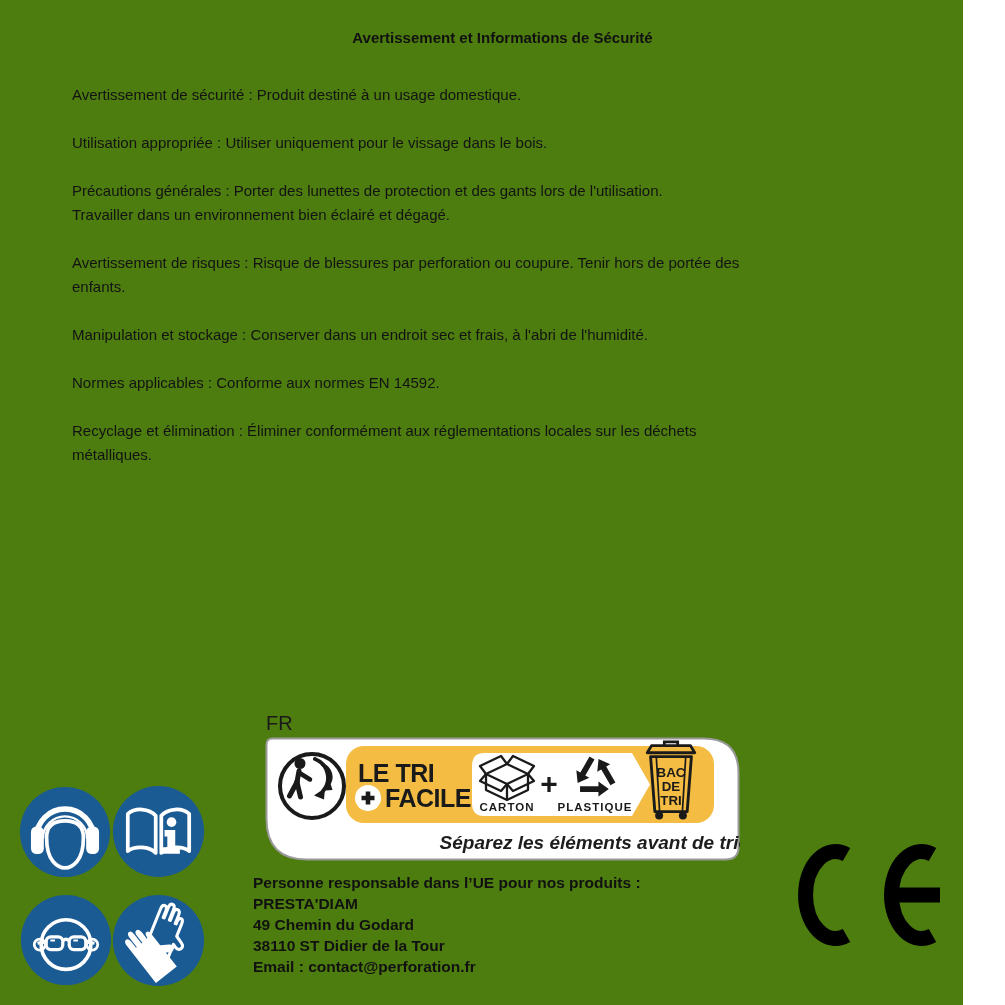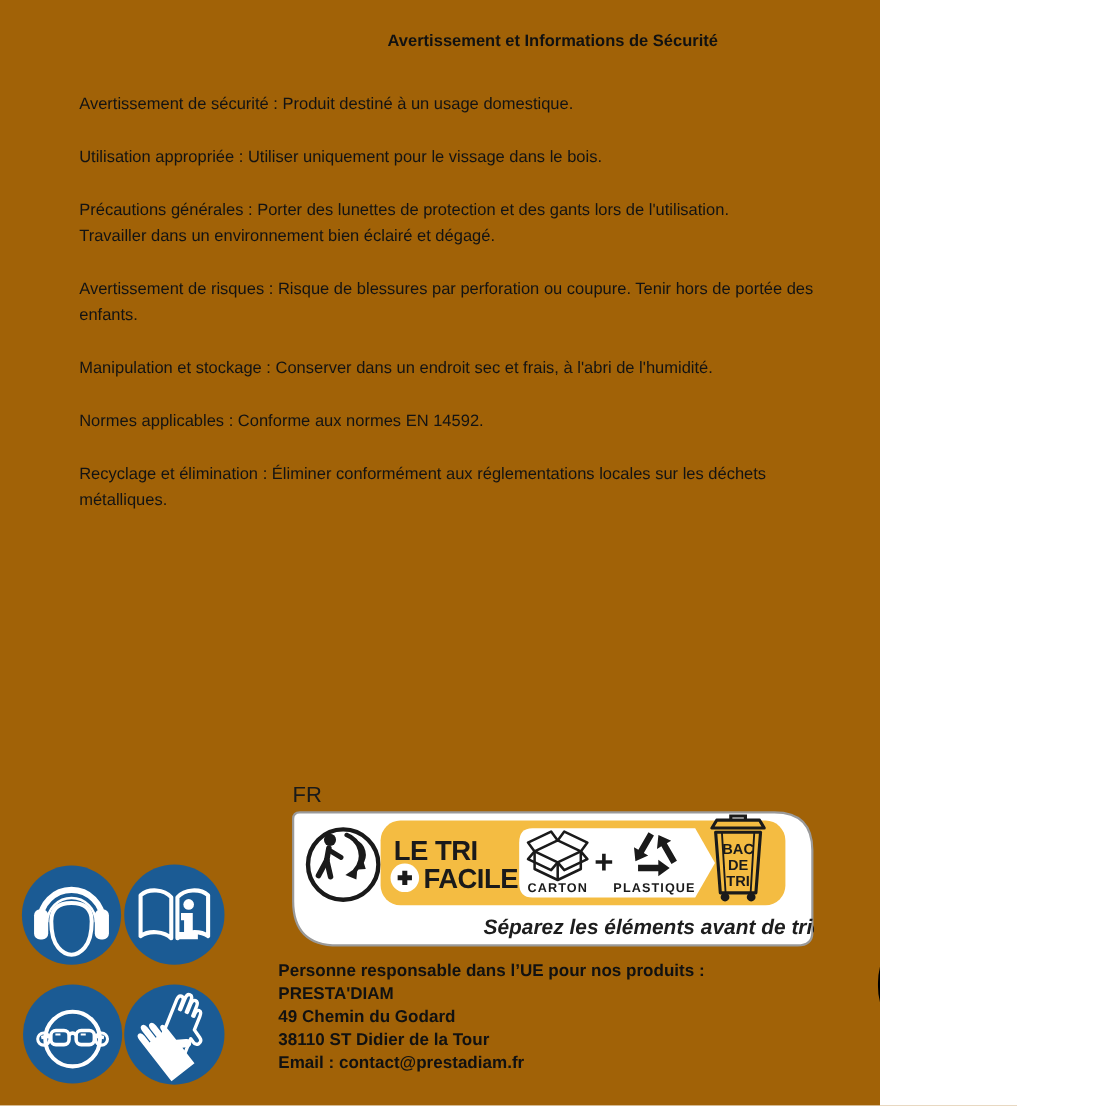--- a/index.html
+++ b/index.html
@@ -1,18 +1,18 @@
 <!DOCTYPE html>
 <html><head>
 <meta charset="utf-8">
 <style>
   * { margin:0; padding:0; box-sizing:border-box; }
   html,body { background:#fff; }
   .page {
-    position:relative; width:800px; height:1005px; background:#a16207;
+    position:relative; width:963px; height:1005px; background:#4d7c0f;
     font-family:"Liberation Sans", sans-serif; color:#111; overflow:hidden;padding-left:11px;
   }
   .doc-title {
     position:absolute; top:29px; left:0; width:1005px; text-align:center;
     font-size:15px; font-weight:bold; color:#111;
   }
   .body-text {
     position:absolute; left:72px; top:83px; width:900px;
     font-size:15px; line-height:24px; color:#131313;
   }
@@ -151,21 +151,21 @@
     </g>
 
     <text x="333" y="112" text-anchor="middle" font-size="19" font-style="italic" font-weight="600" fill="#1d1d1d">Séparez les éléments avant de trier</text>
   </svg>
 
   <div class="responsible">
     <div>Personne responsable dans l’UE pour nos produits :</div>
     <div>PRESTA'DIAM</div>
     <div>49 Chemin du Godard</div>
     <div>38110 ST Didier de la Tour</div>
-    <div>Email : contact@prestadiam.fr</div>
+    <div>Email : contact@perforation.fr</div>
   </div>
 
   <svg class="ce-svg" width="143" height="106" viewBox="0 0 143 106">
     <path d="M48.5,12.5 A30,43.5 0 1 0 48.5,93.5" stroke="#000" stroke-width="15" fill="none"></path>
     <path d="M134.5,12.5 A30,43.5 0 1 0 134.5,93.5" stroke="#000" stroke-width="15" fill="none"></path>
     <path d="M101,53 L142,53" stroke="#000" stroke-width="15" fill="none"></path>
   </svg>
 
 </div>
 

